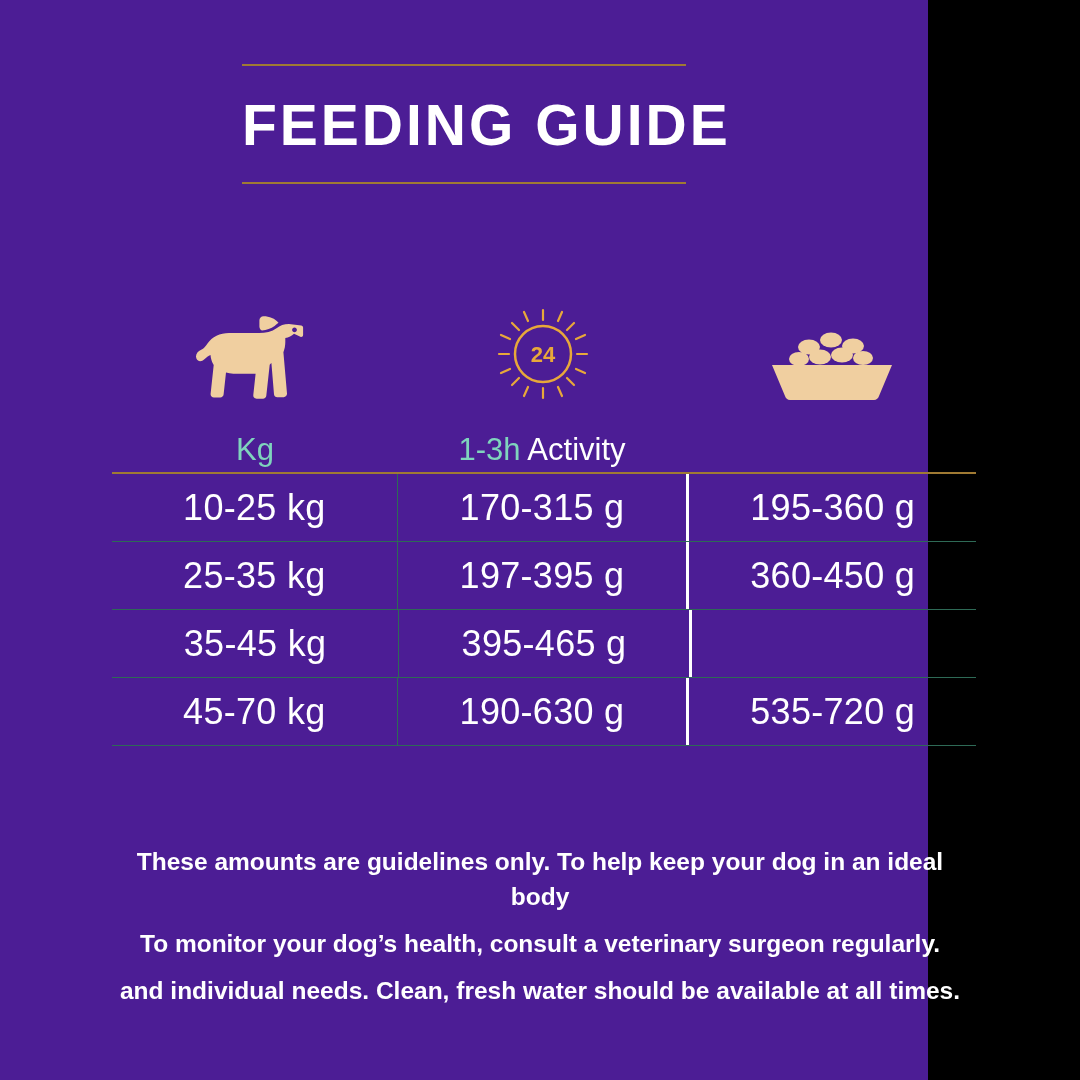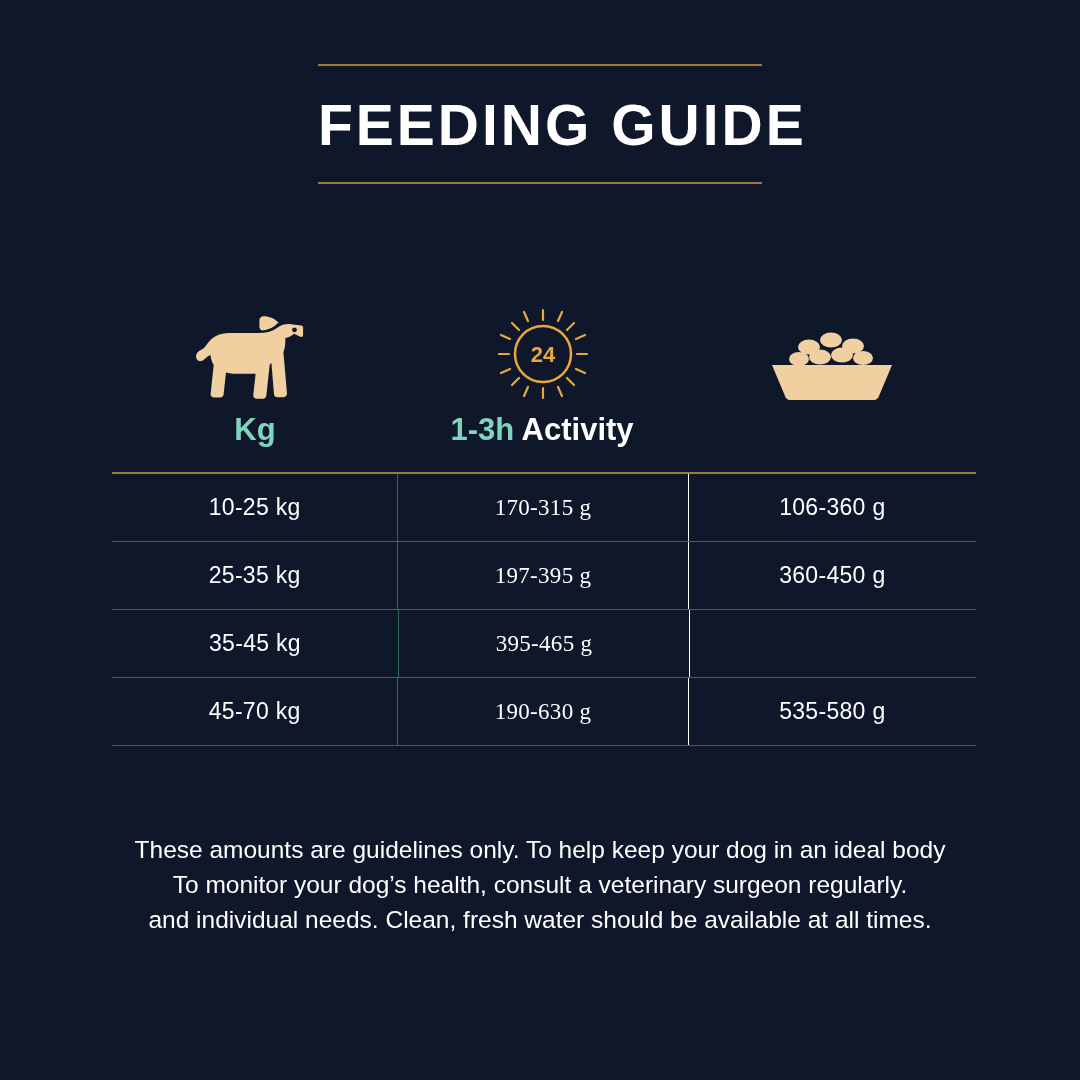--- a/index.html
+++ b/index.html
@@ -10,23 +10,23 @@
   body {
     width: 1080px;
     height: 1080px;
     overflow: hidden;
     font-family: "Liberation Sans", sans-serif;
     color: #ffffff;
     -webkit-font-smoothing: antialiased;
   }
   .page {
     position: relative;
-    width: 1080px;
+    width: 928px;
     height: 1080px;
-    background: #0f172a;
+    background: #4c1d95;
   }
 
   
   .title-block {
     position: absolute;
     left: 50%;
     transform: translateX(-50%);
     top: 64px;
     width: 444px;
     text-align: center;
@@ -72,22 +72,23 @@
   .headers {
     position: absolute;
     left: 112px;
     top: 412px;
     width: 864px;
     display: flex;
   }
   .headers .col {
     text-align: center;
     font-size: 31px;
-    font-weight: bold;
+    font-weight: normal;
     white-space: nowrap;
+    margin-top: 20px;
   }
   .col-1 { width: 286px; }
   .col-2 { width: 290px; }
   .col-3 { width: 288px; }
   .hdr-accent { color: #7fd4bd; }
   .hdr-white { color: #ffffff; }
 
   
   .table {
     position: absolute;
@@ -103,41 +104,41 @@
   .trow {
     display: flex;
     height: 67px;
     border-bottom: 1px solid #2e6a56;
   }
   .trow:last-child { border-bottom: 1px solid #2e6a56; }
   .tcell {
     display: flex;
     align-items: center;
     justify-content: center;
-    font-size: 23px;
+    font-size: 36px;
     color: #ffffff;
     letter-spacing: 0.3px;
     white-space: nowrap;
   }
   .tcell.c1 { width: 286px; border-right: 1px solid #2e6a56; }
-  .tcell.c2 { width: 290px; border-right: 1px solid #ffffff; font-family: Liberation Serif, serif; }
+  .tcell.c2 { width: 290px; border-right: 3px solid #ffffff; }
   .tcell.c3 { width: 288px; }
 
   
   .footnote {
     position: absolute;
     left: 100px;
     top: 832px;
     width: 880px;
     text-align: center;
     font-size: 24.5px;
     line-height: 35px;
     color: #ffffff;
   }
-  .footnote p { margin: 0; }
+  .footnote p { margin: 12px; font-weight: bold; }
 </style>
 </head>
 <body>
 
 <div class="page">
 
   <div class="title-block">
     <div class="title-rule top"></div>
     <div class="title-text">FEEDING GUIDE</div>
     <div class="title-rule bottom"></div>
@@ -202,38 +203,38 @@
       <span class="hdr-accent">1-3h</span><span class="hdr-white"> Activity</span>
     </div>
   </div>
 
   <div class="table">
     <div class="table-top-rule"></div>
 
     <div class="trow">
       <div class="tcell c1">10-25 kg</div>
       <div class="tcell c2">170-315 g</div>
-      <div class="tcell c3">106-360 g</div>
+      <div class="tcell c3">195-360 g</div>
     </div>
 
     <div class="trow">
       <div class="tcell c1">25-35 kg</div>
       <div class="tcell c2">197-395 g</div>
       <div class="tcell c3">360-450 g</div>
     </div>
 
     <div class="trow">
       <div class="tcell c1">35-45 kg</div>
       <div class="tcell c2">395-465 g</div>
     </div>
 
     <div class="trow">
       <div class="tcell c1">45-70 kg</div>
       <div class="tcell c2">190-630 g</div>
-      <div class="tcell c3">535-580 g</div>
+      <div class="tcell c3">535-720 g</div>
     </div>
   </div>
 
   <div class="footnote">
     <p>These amounts are guidelines only. To help keep your dog in an ideal body</p>
     <p>To monitor your dog’s health, consult a veterinary surgeon regularly.</p>
     <p>and individual needs. Clean, fresh water should be available at all times.</p>
   </div>
 
 </div>

